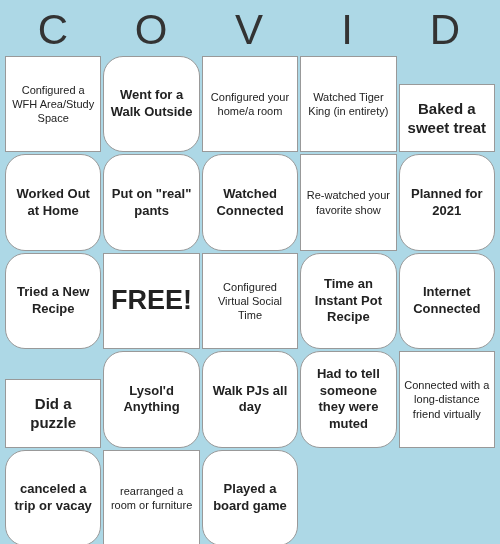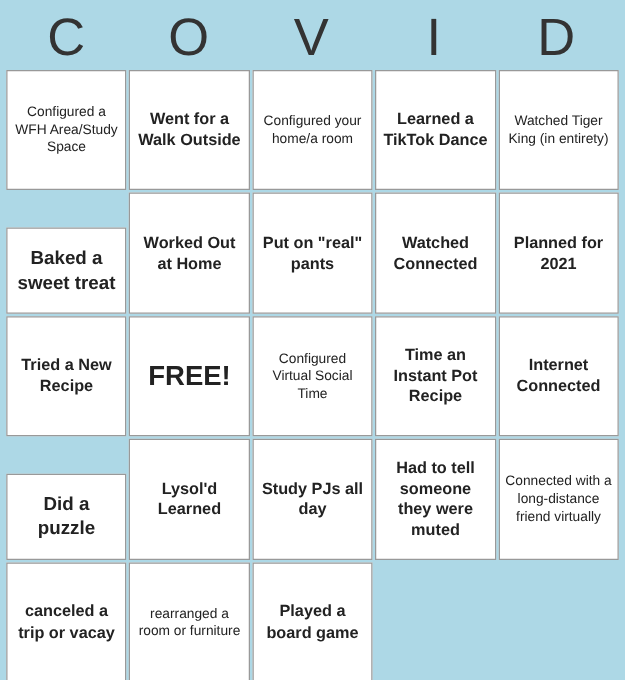--- a/index.html
+++ b/index.html
@@ -49,62 +49,63 @@
       align-items: center;
       justify-content: center;
       text-align: center;
       padding: 4px;
       font-size: 11px;
       line-height: 1.3;
       color: #222;
       cursor: default;
     }
     .cell.free {
-      font-size: 22px;
+      font-size: 27px;
       font-weight: bold;
     }
     .cell.large-text {
       font-size: 15px;
       font-weight: bold;
       margin-top: 28px;
     }
     .cell.medium-text {
       font-size: 13px;
       font-weight: bold;
+      border-radius: 20px;
     }
   </style>
 </head>
 <body>
 
 <div class="bingo-card">
   <div class="header-row">
   <div class="header-cell">C</div>
       <div class="header-cell">O</div>
       <div class="header-cell">V</div>
       <div class="header-cell">I</div>
       <div class="header-cell">D</div>
     </div>
   <div class="grid">
   <div class="cell">Configured a WFH Area/Study Space</div>
       <div class="cell medium-text">Went for a Walk Outside</div>
       <div class="cell">Configured your home/a room</div>
-      <div class="cell medium-text">Learned a TikTok Dance</div>
       <div class="cell">Watched Tiger King (in entirety)</div>
       <div class="cell large-text">Baked a sweet treat</div>
       <div class="cell medium-text">Worked Out at Home</div>
       <div class="cell medium-text">Put on "real" pants</div>
       <div class="cell medium-text">Watched Connected</div>
+      <div class="cell">Re-watched your favorite show</div>
       <div class="cell medium-text">Planned for 2021</div>
       <div class="cell medium-text">Tried a New Recipe</div>
       <div class="cell free">FREE!</div>
       <div class="cell">Configured Virtual Social Time</div>
       <div class="cell medium-text">Time an Instant Pot Recipe</div>
       <div class="cell medium-text">Internet Connected</div>
       <div class="cell large-text">Did a puzzle</div>
-      <div class="cell medium-text">Lysol'd Learned</div>
-      <div class="cell medium-text">Study PJs all day</div>
+      <div class="cell medium-text">Lysol'd Anything</div>
+      <div class="cell medium-text">Walk PJs all day</div>
       <div class="cell medium-text">Had to tell someone they were muted</div>
       <div class="cell">Connected with a long-distance friend virtually</div>
       <div class="cell medium-text">canceled a trip or vacay</div>
       <div class="cell">rearranged a room or furniture</div>
       <div class="cell medium-text">Played a board game</div>
     </div>
 </div>
 
 </body></html>

